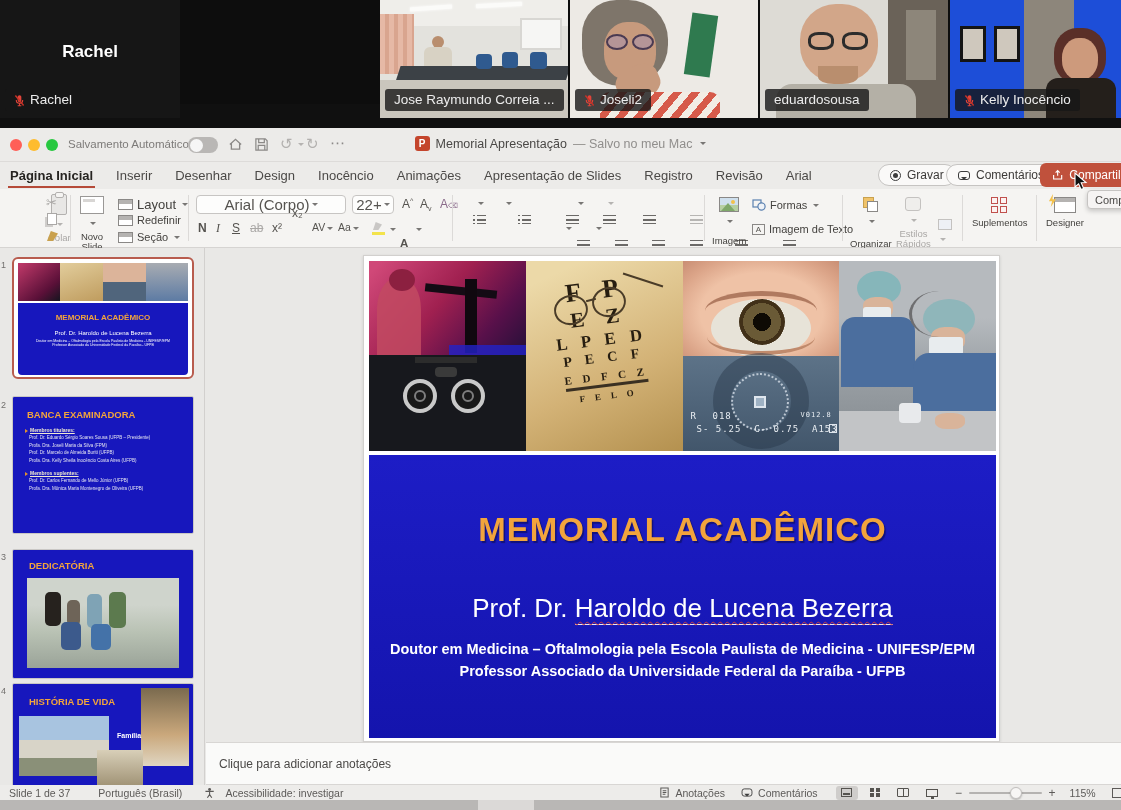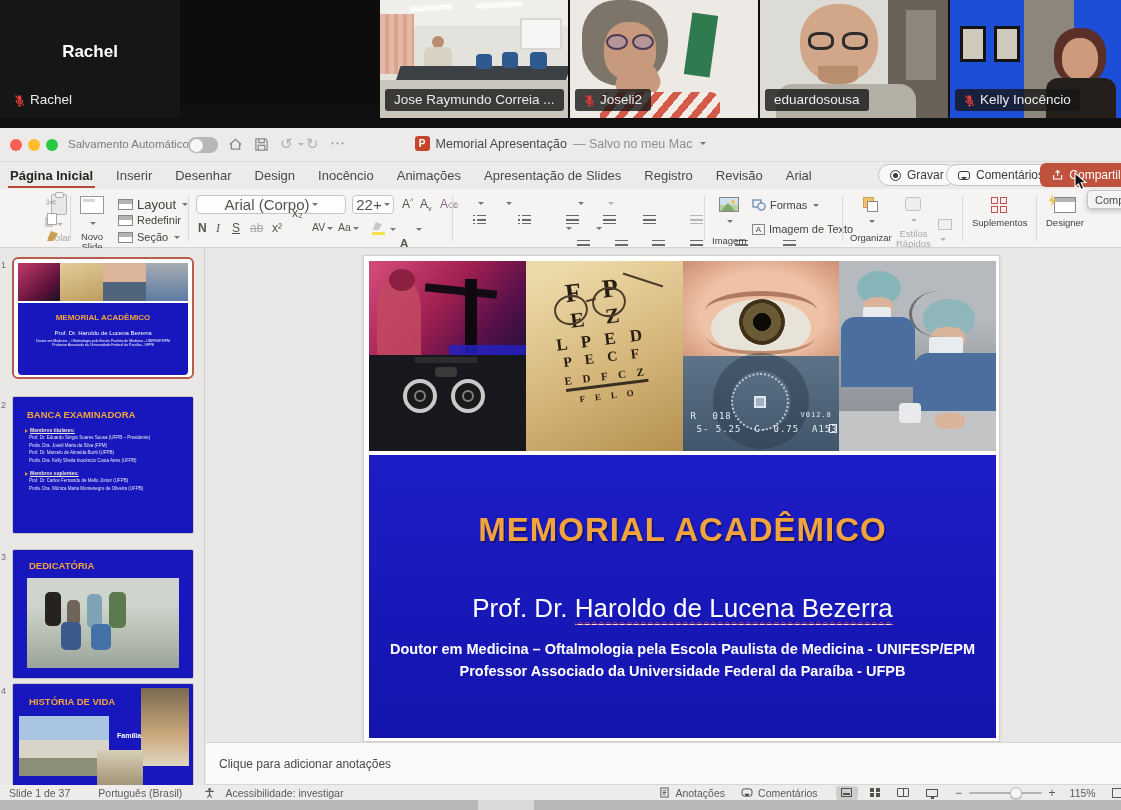--- a/index.html
+++ b/index.html
@@ -388,21 +388,21 @@
       </div>
       <div class="a" style="left:752px;top:34px;display:flex;align-items:center;gap:4px;">
         <span style="width:13px;height:11px;border:1.2px solid #8a8886;font-size:8px;color:#55534f;display:inline-flex;align-items:center;justify-content:center;">A</span>
         <span style="font-size:11px;color:#44423f;">Imagem de Texto</span>
       </div>
       <div class="a rsep" style="left:842px;"></div>
 
       
       <div class="a" style="left:850px;top:8px;text-align:center;">
         <div class="sq2" style="margin:0 auto;"></div><span class="dd"></span>
-        <div class="rlabel" style="color:#44423f;margin-top:3px;">Organizar</div>
+        <div class="rlabel" style="color:#44423f;margin-top:9px;">Organizar</div>
       </div>
       <div class="a" style="left:896px;top:8px;text-align:center;">
         <div style="width:16px;height:14px;margin:0 auto;border:1.3px solid #c4c2c0;border-radius:3px;background:#efeeec;"></div><span class="dd dis"></span>
         <div class="rlabel dis"><span>Estilos</span><br><span>Rápidos</span></div>
       </div>
       <div class="a" style="left:938px;top:30px;">
         <div style="width:14px;height:11px;border:1.3px solid #c4c2c0;background:#eef0f5;"></div><span class="dd dis"></span>
       </div>
       <div class="a rsep" style="left:962px;"></div>
 

